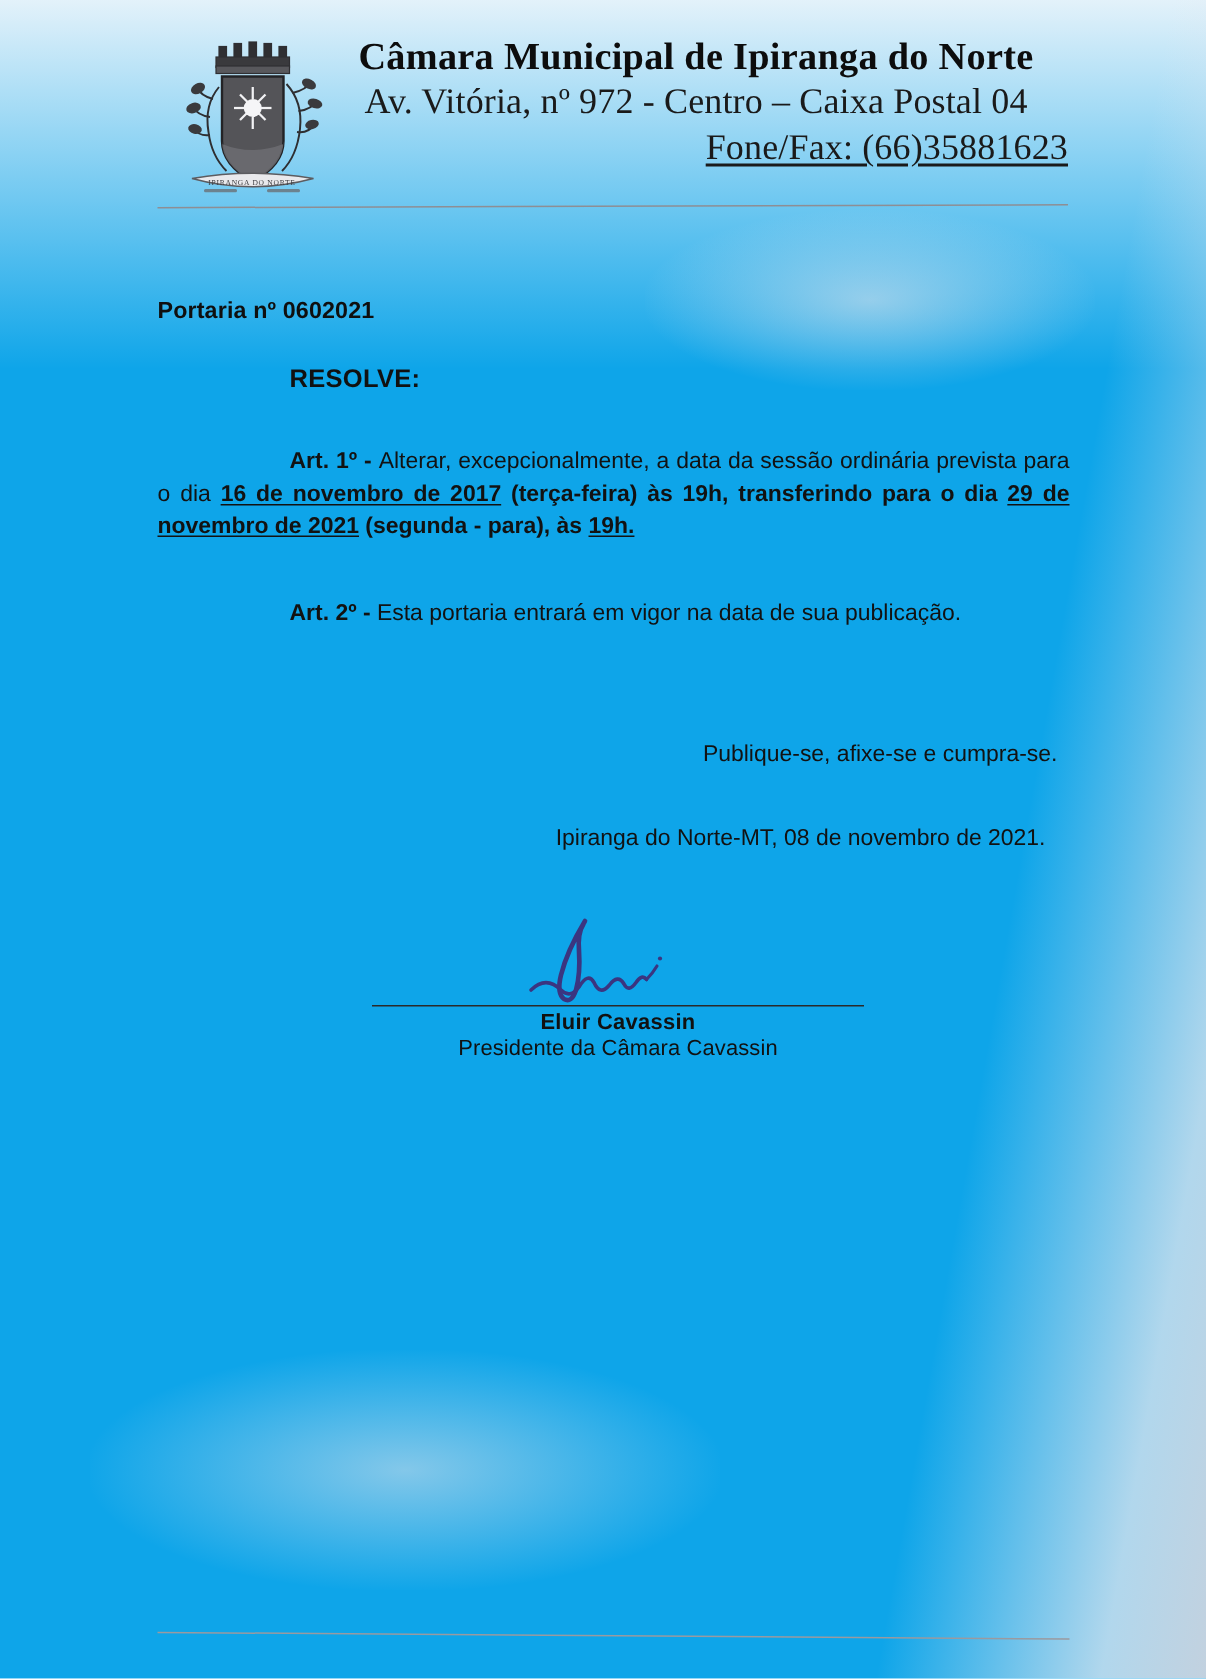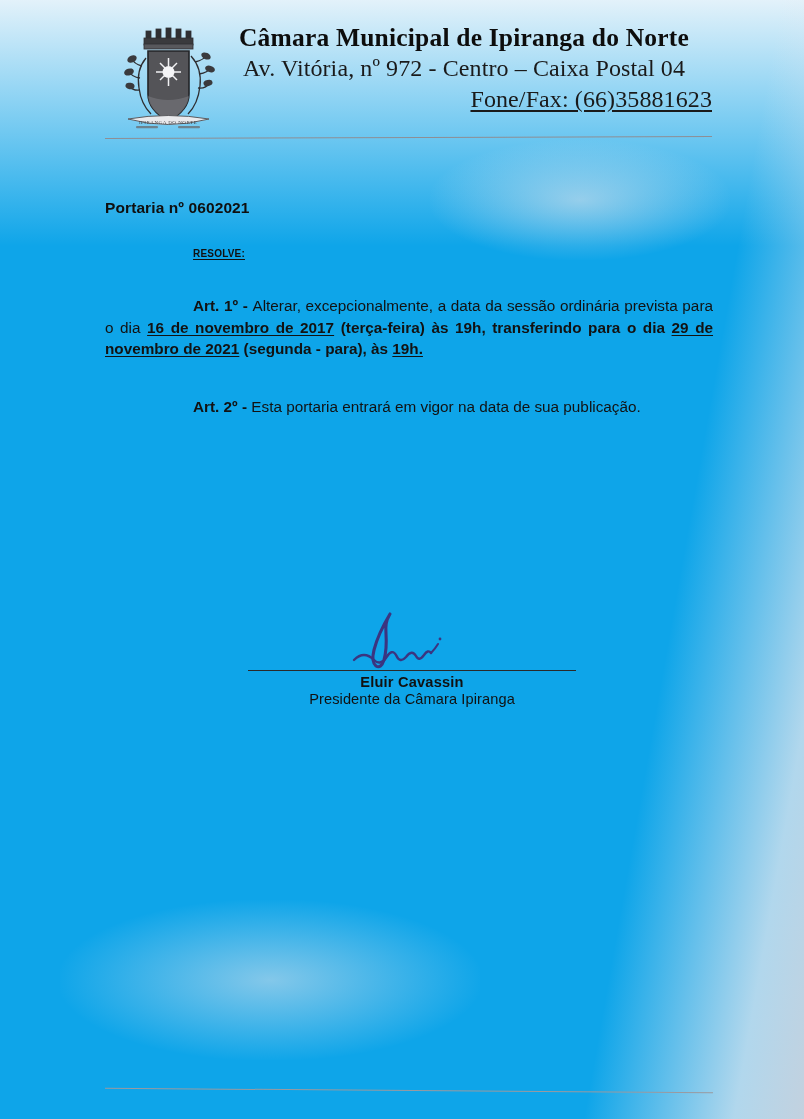--- a/index.html
+++ b/index.html
@@ -126,23 +126,22 @@
     text-justify: inter-word;
     color: #121212;
   }
 
   .para .indent { display: inline-block; width: 88px; }
 
   .p-intro { margin-top: 44px; }
 
   .resolve-wrap { margin-top: 26px; padding-left: 88px; }
   .resolve {
-    font-size: 10px;
+    font-size: 17px;
     font-weight: bold;
-    text-decoration: underline;
     text-underline-offset: 2px;
     letter-spacing: 0.2px;
   }
 
   .p-art1 { margin-top: 34px; }
   .p-art1 .bold-line { font-weight: bold; }
 
   .p-art2 { margin-top: 36px; }
 
   .u { text-decoration: underline; text-underline-offset: 2px; }
@@ -294,35 +293,39 @@
 
     <p class="para p-art1">
       <span class="indent"></span><span class="b">Art. 1º - </span><span>Alterar, excepcionalmente, a data da sessão ordinária prevista para o dia </span><span class="b u">16 de novembro de 2017</span><span class="b"> (terça-feira) às 19h,</span>
       <span class="bold-line"><span>transferindo para o dia </span><span class="u">29 de novembro de 2021</span><span> (segunda - para), às </span><span class="u">19h.</span></span>
     </p>
 
     <p class="para p-art2">
       <span class="indent"></span><span class="b">Art. 2º - </span><span>Esta portaria entrará em vigor na data de sua publicação.</span>
     </p>
 
+    <div class="closing">
+      <div>Publique-se, afixe-se e cumpra-se.</div>
+      <div class="city-date">Ipiranga do Norte-MT, 08 de novembro de 2021.</div>
+    </div>
   </div>
 
   <div class="signature-block">
 
     <div class="sig-mark">
       <svg width="150" height="72" viewBox="0 0 150 72" aria-hidden="true">
         <g fill="none" stroke="#3b3580" stroke-linecap="round" stroke-linejoin="round">
           <path d="M56 6 Q44 26 40 42 Q37 54 42 58 Q47 61 50 52 Q53 41 52 26 Q51 14 55 8" stroke-width="3.1"></path>
           <path d="M20 52 Q30 42 40 52 Q46 58 52 50 Q58 40 62 47 Q66 56 72 49
                    Q78 41 82 48 Q85 54 90 47 Q94 41 97 45" stroke-width="2.4"></path>
           <path d="M97 45 Q101 41 104 36" stroke-width="2.1"></path>
           <circle cx="106" cy="31" r="1.4" fill="#3b3580" stroke="none"></circle>
         </g>
       </svg>
     </div>
 
     <div class="sig-rule"></div>
     <div class="sig-name">Eluir Cavassin</div>
-    <div class="sig-role">Presidente da Câmara Ipiranga</div>
+    <div class="sig-role">Presidente da Câmara Cavassin</div>
   </div>
 
   <div class="footer-rule"></div>
 </div>
 
 </body></html>

